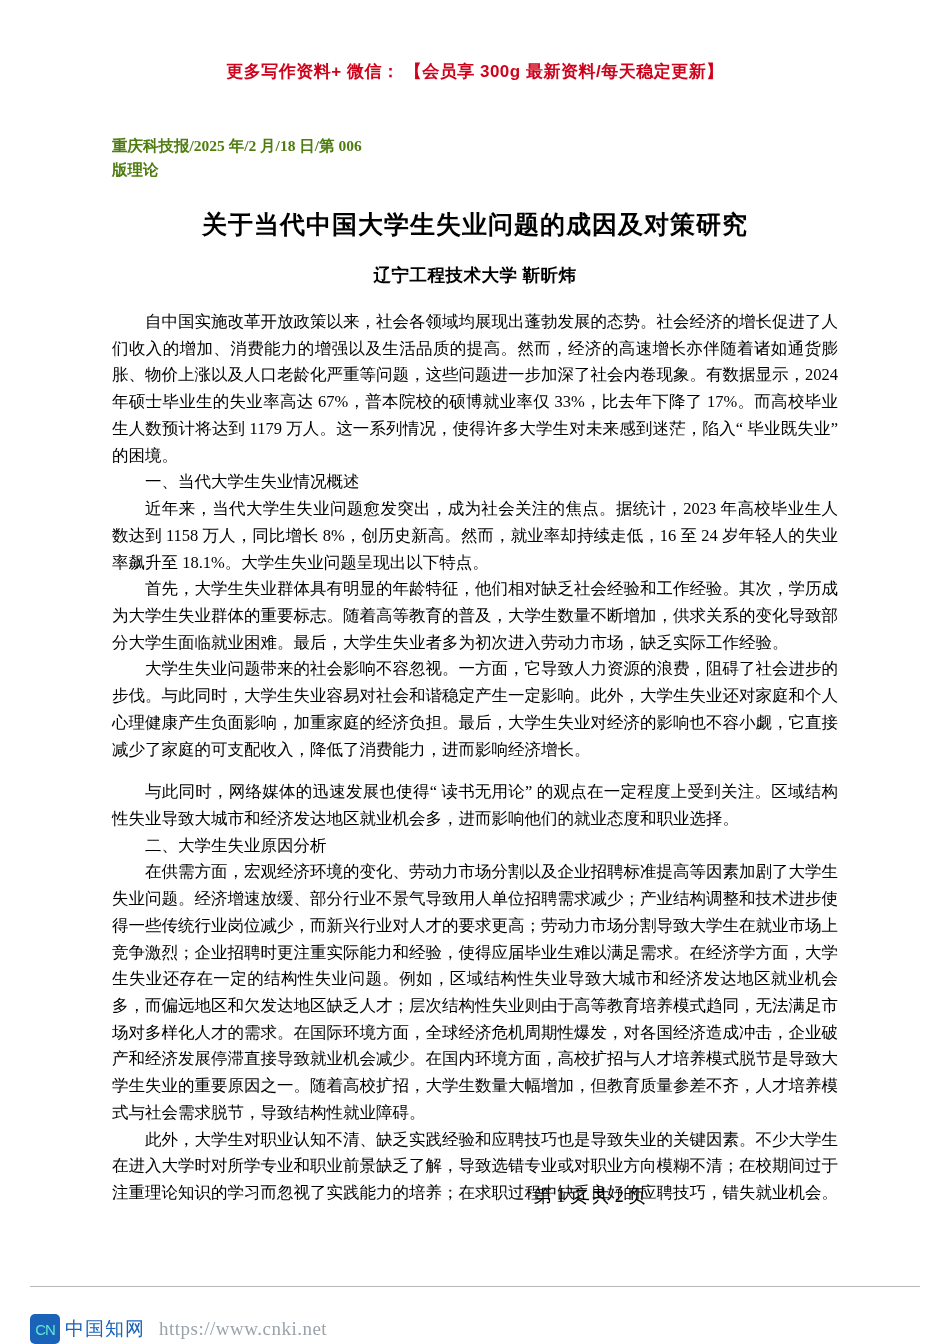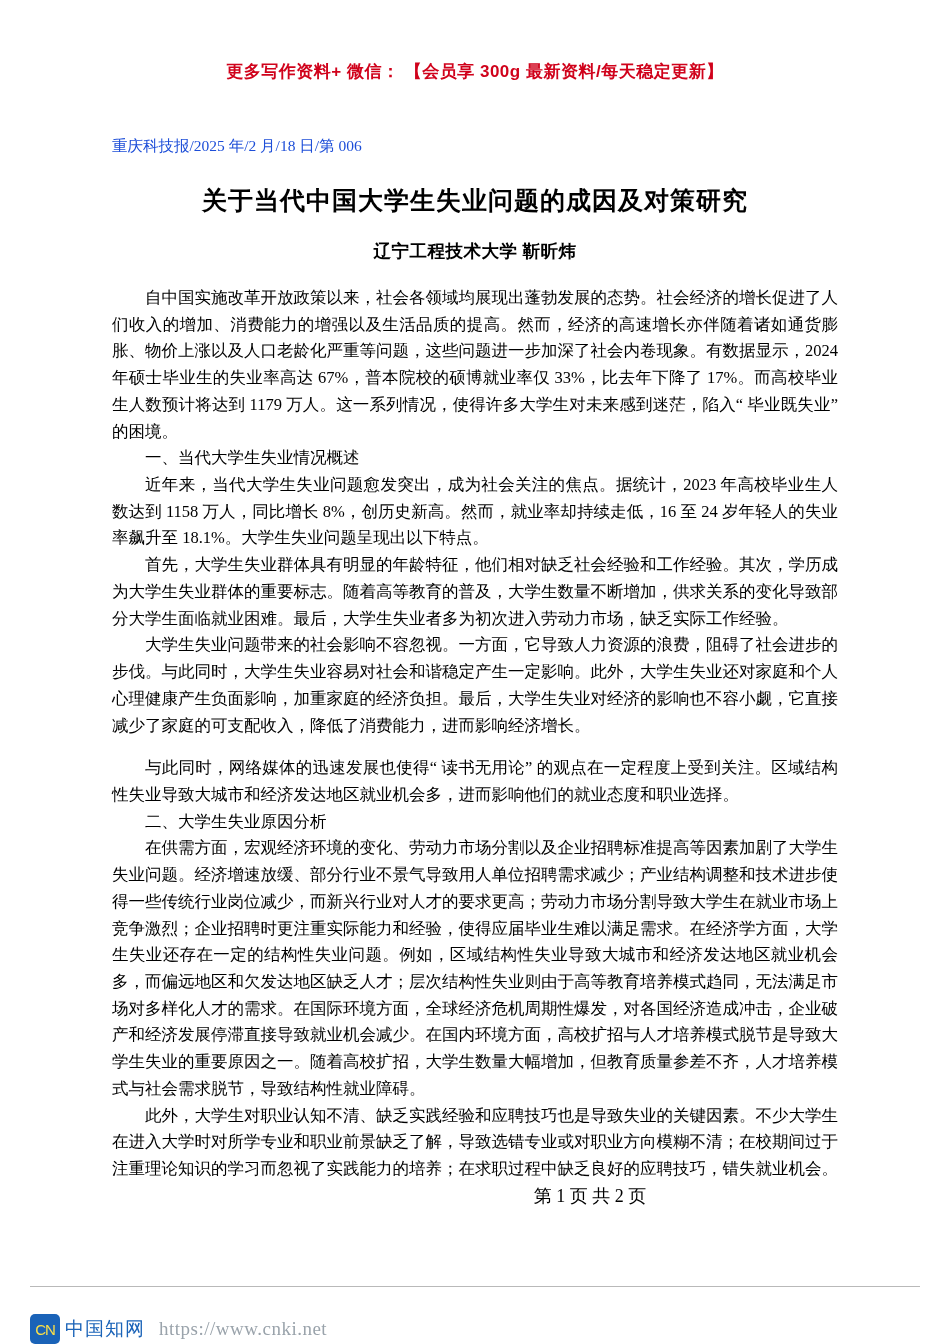--- a/index.html
+++ b/index.html
@@ -37,21 +37,22 @@
   }
   .content {
     position: absolute;
     top: 88px;
     left: 112px;
     width: 726px;
   }
   .source-line {
     font-size: 15.5px;
     line-height: 1.55;
-    color: #1d4ed8;
+    color: #4d7c0f;
+    font-weight: bold;
   }
   .doc-title {
     text-align: center;
     font-size: 25px;
     font-weight: bold;
     margin-top: 26px;
     letter-spacing: 1px;
   }
   .author-line {
     text-align: center;
@@ -103,21 +104,21 @@
   .wm-logo {
     display: flex;
     align-items: center;
     gap: 5px;
   }
   .wm-badge {
     width: 30px;
     height: 30px;
     border-radius: 5px;
     background: #1a63b8;
-    color: #fde047;
+    color: #5eead4;
     font-size: 15px;
     font-family: "Liberation Sans", sans-serif;
     display: flex;
     align-items: center;
     justify-content: center;
     letter-spacing: -1px;
   }
   .wm-name {
     font-size: 19px;
     color: #1a63b8;
@@ -134,20 +135,21 @@
 </head>
 <body>
 
 <div class="page">
 
   <div class="banner">更多写作资料+ 微信： 【会员享 300g 最新资料/每天稳定更新】</div>
 
   <div class="content">
 
     <div class="source-line">重庆科技报/2025 年/2 月/18 日/第 006</div>
+    <div class="source-line">版理论</div>
 
     <div class="doc-title">关于当代中国大学生失业问题的成因及对策研究</div>
 
     <div class="author-line">辽宁工程技术大学   靳昕炜</div>
 
     <div class="body-text">
       <p>自中国实施改革开放政策以来，社会各领域均展现出蓬勃发展的态势。社会经济的增长促进了人们收入的增加、消费能力的增强以及生活品质的提高。然而，经济的高速增长亦伴随着诸如通货膨胀、物价上涨以及人口老龄化严重等问题，这些问题进一步加深了社会内卷现象。有数据显示，2024 年硕士毕业生的失业率高达 67%，普本院校的硕博就业率仅 33%，比去年下降了 17%。而高校毕业生人数预计将达到 1179 万人。这一系列情况，使得许多大学生对未来感到迷茫，陷入“ 毕业既失业” 的困境。</p>
       <p>一、当代大学生失业情况概述</p>
       <p>近年来，当代大学生失业问题愈发突出，成为社会关注的焦点。据统计，2023 年高校毕业生人数达到 1158 万人，同比增长 8%，创历史新高。然而，就业率却持续走低，16 至 24 岁年轻人的失业率飙升至 18.1%。大学生失业问题呈现出以下特点。</p>
       <p>首先，大学生失业群体具有明显的年龄特征，他们相对缺乏社会经验和工作经验。其次，学历成为大学生失业群体的重要标志。随着高等教育的普及，大学生数量不断增加，供求关系的变化导致部分大学生面临就业困难。最后，大学生失业者多为初次进入劳动力市场，缺乏实际工作经验。</p>

